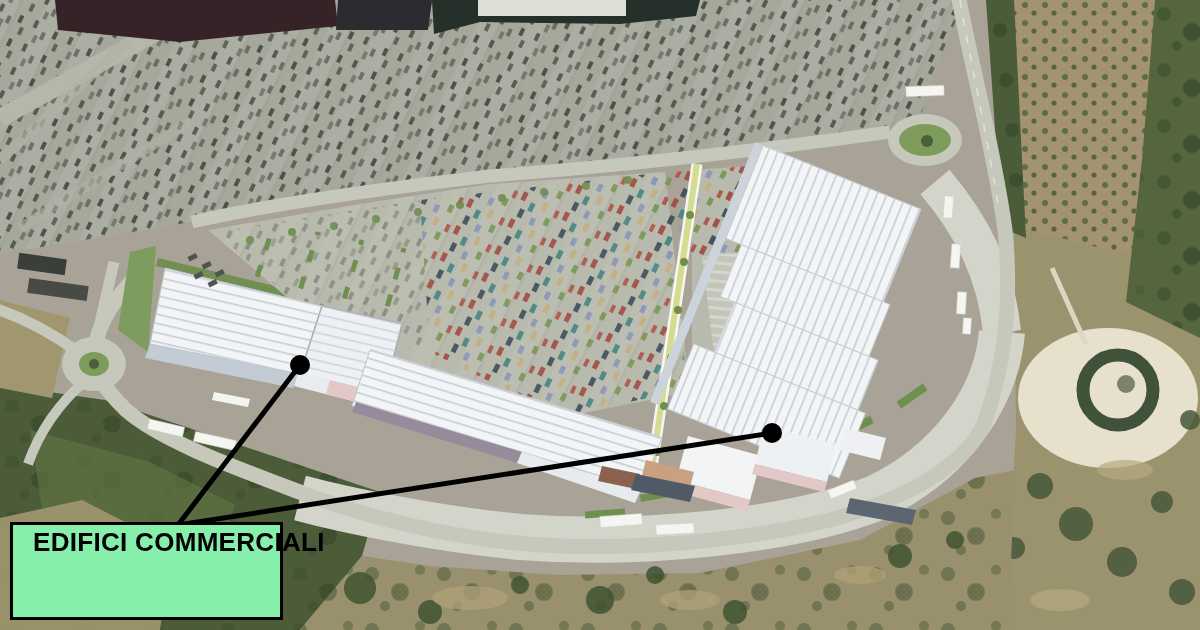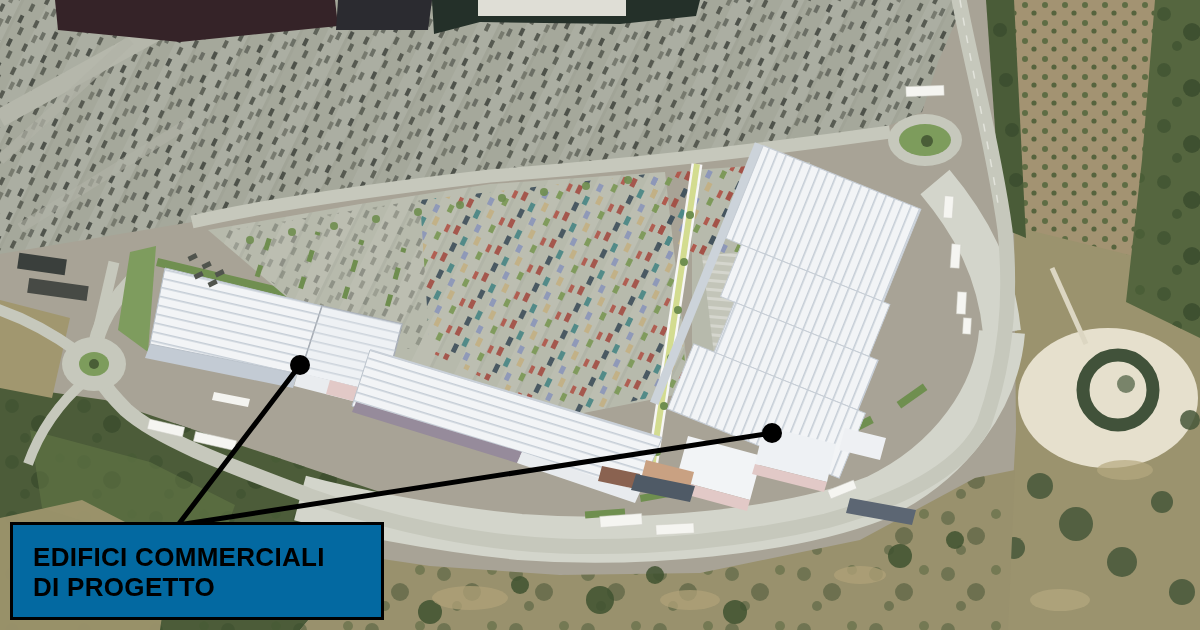--- a/index.html
+++ b/index.html
@@ -1,22 +1,22 @@
 <!DOCTYPE html>
 <html><head>
 <meta charset="utf-8">
 <style>
   html,body{margin:0;padding:0;background:#888;}
   .stage{position:relative;width:1200px;height:630px;overflow:hidden;
          font-family:"Liberation Sans",sans-serif;}
   .stage svg{position:absolute;left:0;top:0;display:block;}
   .label-box{
-    position:absolute;left:10px;top:522px;width:374px;height:98px;
-    box-sizing:border-box;background:#0369a1;border:3px solid #000;
-    padding:17px 8px 0 20px;
+    position:absolute;left:10px;top:522px;width:273px;height:98px;
+    box-sizing:border-box;background:#86efac;border:3px solid #000;
+    padding:2px 8px 0 20px;
     font-weight:bold;font-size:26px;line-height:30px;letter-spacing:.3px;
     color:#000;white-space:nowrap;
   }
 </style>
 </head>
 <body>
 
 <div class="stage">
 <svg width="1200" height="630" viewBox="0 0 1200 630">
   <defs>
@@ -284,15 +284,14 @@
   <g>
     <line stroke-linecap="round" x1="178" y1="525" x2="300" y2="365" stroke="#000000" stroke-width="5"></line>
     <line stroke-linecap="round" x1="178" y1="525" x2="772" y2="433" stroke="#000000" stroke-width="5"></line>
     <circle cx="300" cy="365" r="10" fill="#000000"></circle>
     <circle cx="772" cy="433" r="10" fill="#000000"></circle>
   </g>
 </svg>
 
 <div class="label-box">
   <div>EDIFICI COMMERCIALI</div>
-  <div>DI PROGETTO</div>
 </div>
 </div>
 
 </body></html>

